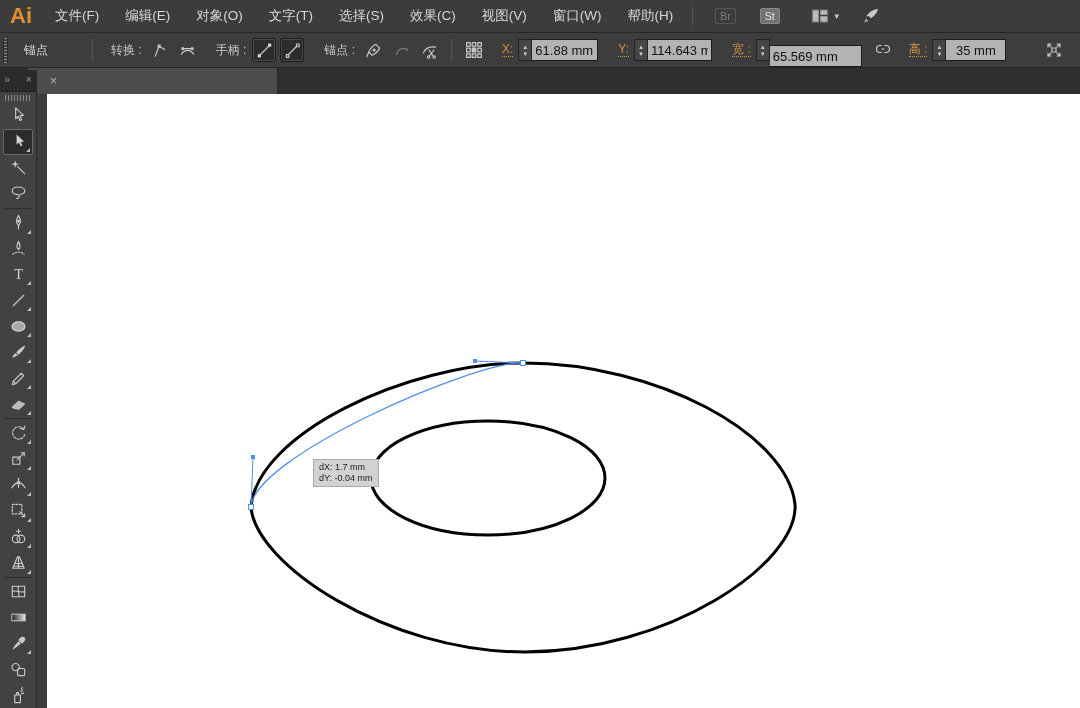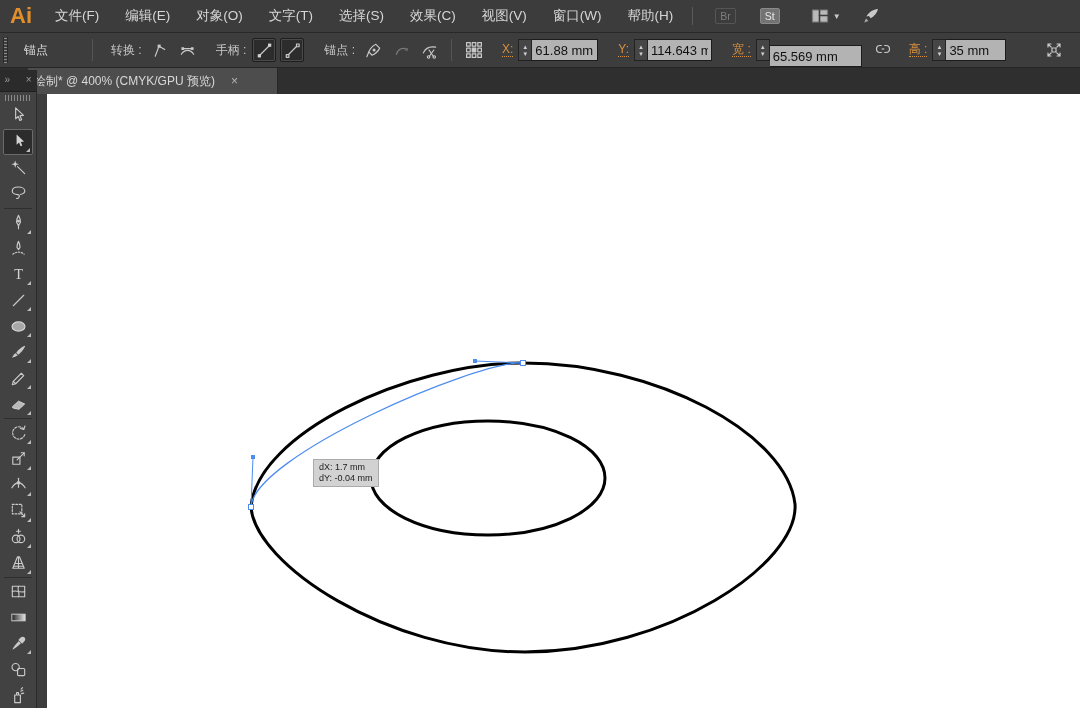--- a/index.html
+++ b/index.html
@@ -32,21 +32,21 @@
   .cb-btn.dim{opacity:.45;}
   .fieldgrp{display:flex;align-items:center;margin:0 3px;}
   .flabel{font-size:12px;color:#d9913f;border-bottom:1px dotted #d9913f;margin:0 5px;
     white-space:nowrap;line-height:13px;}
   .spinner{width:14px;height:22px;background:#464646;border:1px solid #222;display:flex;
     flex-direction:column;align-items:center;justify-content:center;color:#d0d0d0;}
   .spinner span{font-size:7px;line-height:7px;}
   .field{height:22px;background:#b3b3b3;border:1px solid #1c1c1c;border-left:none;color:#111;
     font-size:13px;padding:0 3px;overflow:hidden;white-space:nowrap;outline:none;
     font-family:"Liberation Sans","DejaVu Sans",sans-serif;}
-  .f-x{width:66px;} .f-y{width:64px;} .f-w{width:92px;margin-top:12px;} .f-h{width:60px;}
+  .f-x{width:66px;} .f-y{width:64px;} .f-w{width:92px;margin-top:12px;} .f-h{width:60px;text-align:center;}
   .cb-right{margin-left:auto;margin-right:14px;}
   
   .tabbar{position:absolute;left:0;top:68px;width:1080px;height:26px;background:#2f2f2f;}
   .doc-tab{position:absolute;left:28px;top:0;height:26px;width:250px;background:#4d4d4d;
     display:flex;align-items:center;color:#d8d8d8;font-size:12px;padding:0 6px;
     border-right:1px solid #262626;}
   .doc-tab .title{white-space:nowrap;overflow:hidden;}
   .tab-close{color:#b5b5b5;font-size:12px;margin-left:12px;padding:0 4px;}
   
   .toolbar{position:absolute;left:0;top:70px;width:37px;height:638px;background:#424242;
@@ -216,21 +216,20 @@
   <div class="cb-btn cb-right">
     <svg class="ticon" width="20" height="20" viewBox="0 0 20 20">
       <rect x="8" y="8" width="4" height="4"></rect>
       <path d="M4 4 L7.2 7.2 M4 7 V4 H7 M16 4 L12.8 7.2 M13 4 H16 V7 M4 16 L7.2 12.8 M4 13 V16 H7 M16 16 L12.8 12.8 M13 16 H16 V13"></path>
     </svg>
   </div>
 </div>
 
 <div class="tabbar">
   <div class="doc-tab">
-    <span class="title">绘制* @ 400% (CMYK/GPU 预览)</span>
     <span class="tab-close">×</span>
   </div>
 </div>
 
 <div class="toolbar">
   <div class="tp-head">
     <span class="gg">»</span>
     <span class="gg">×</span>
   </div>
   <div class="tp-grip"></div>

